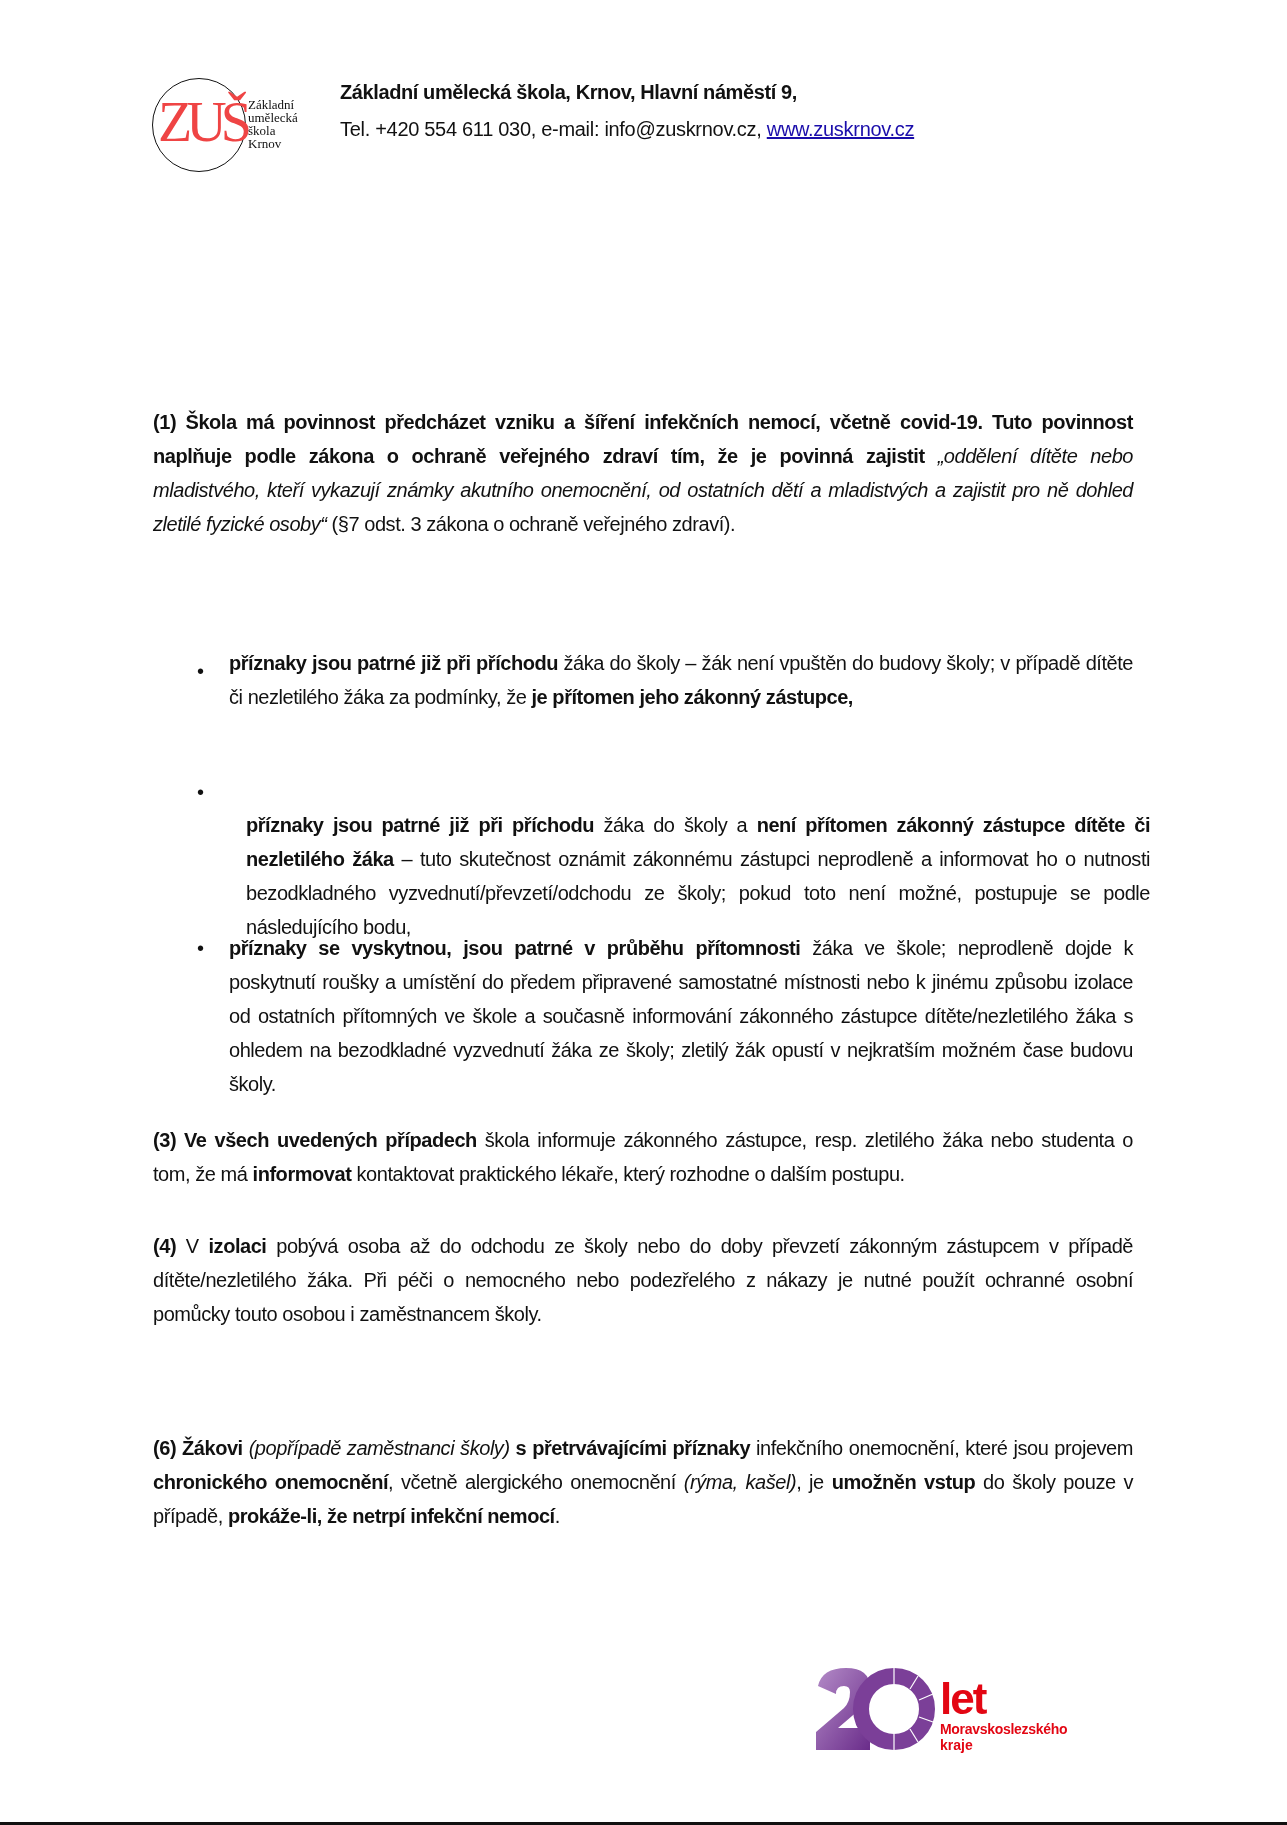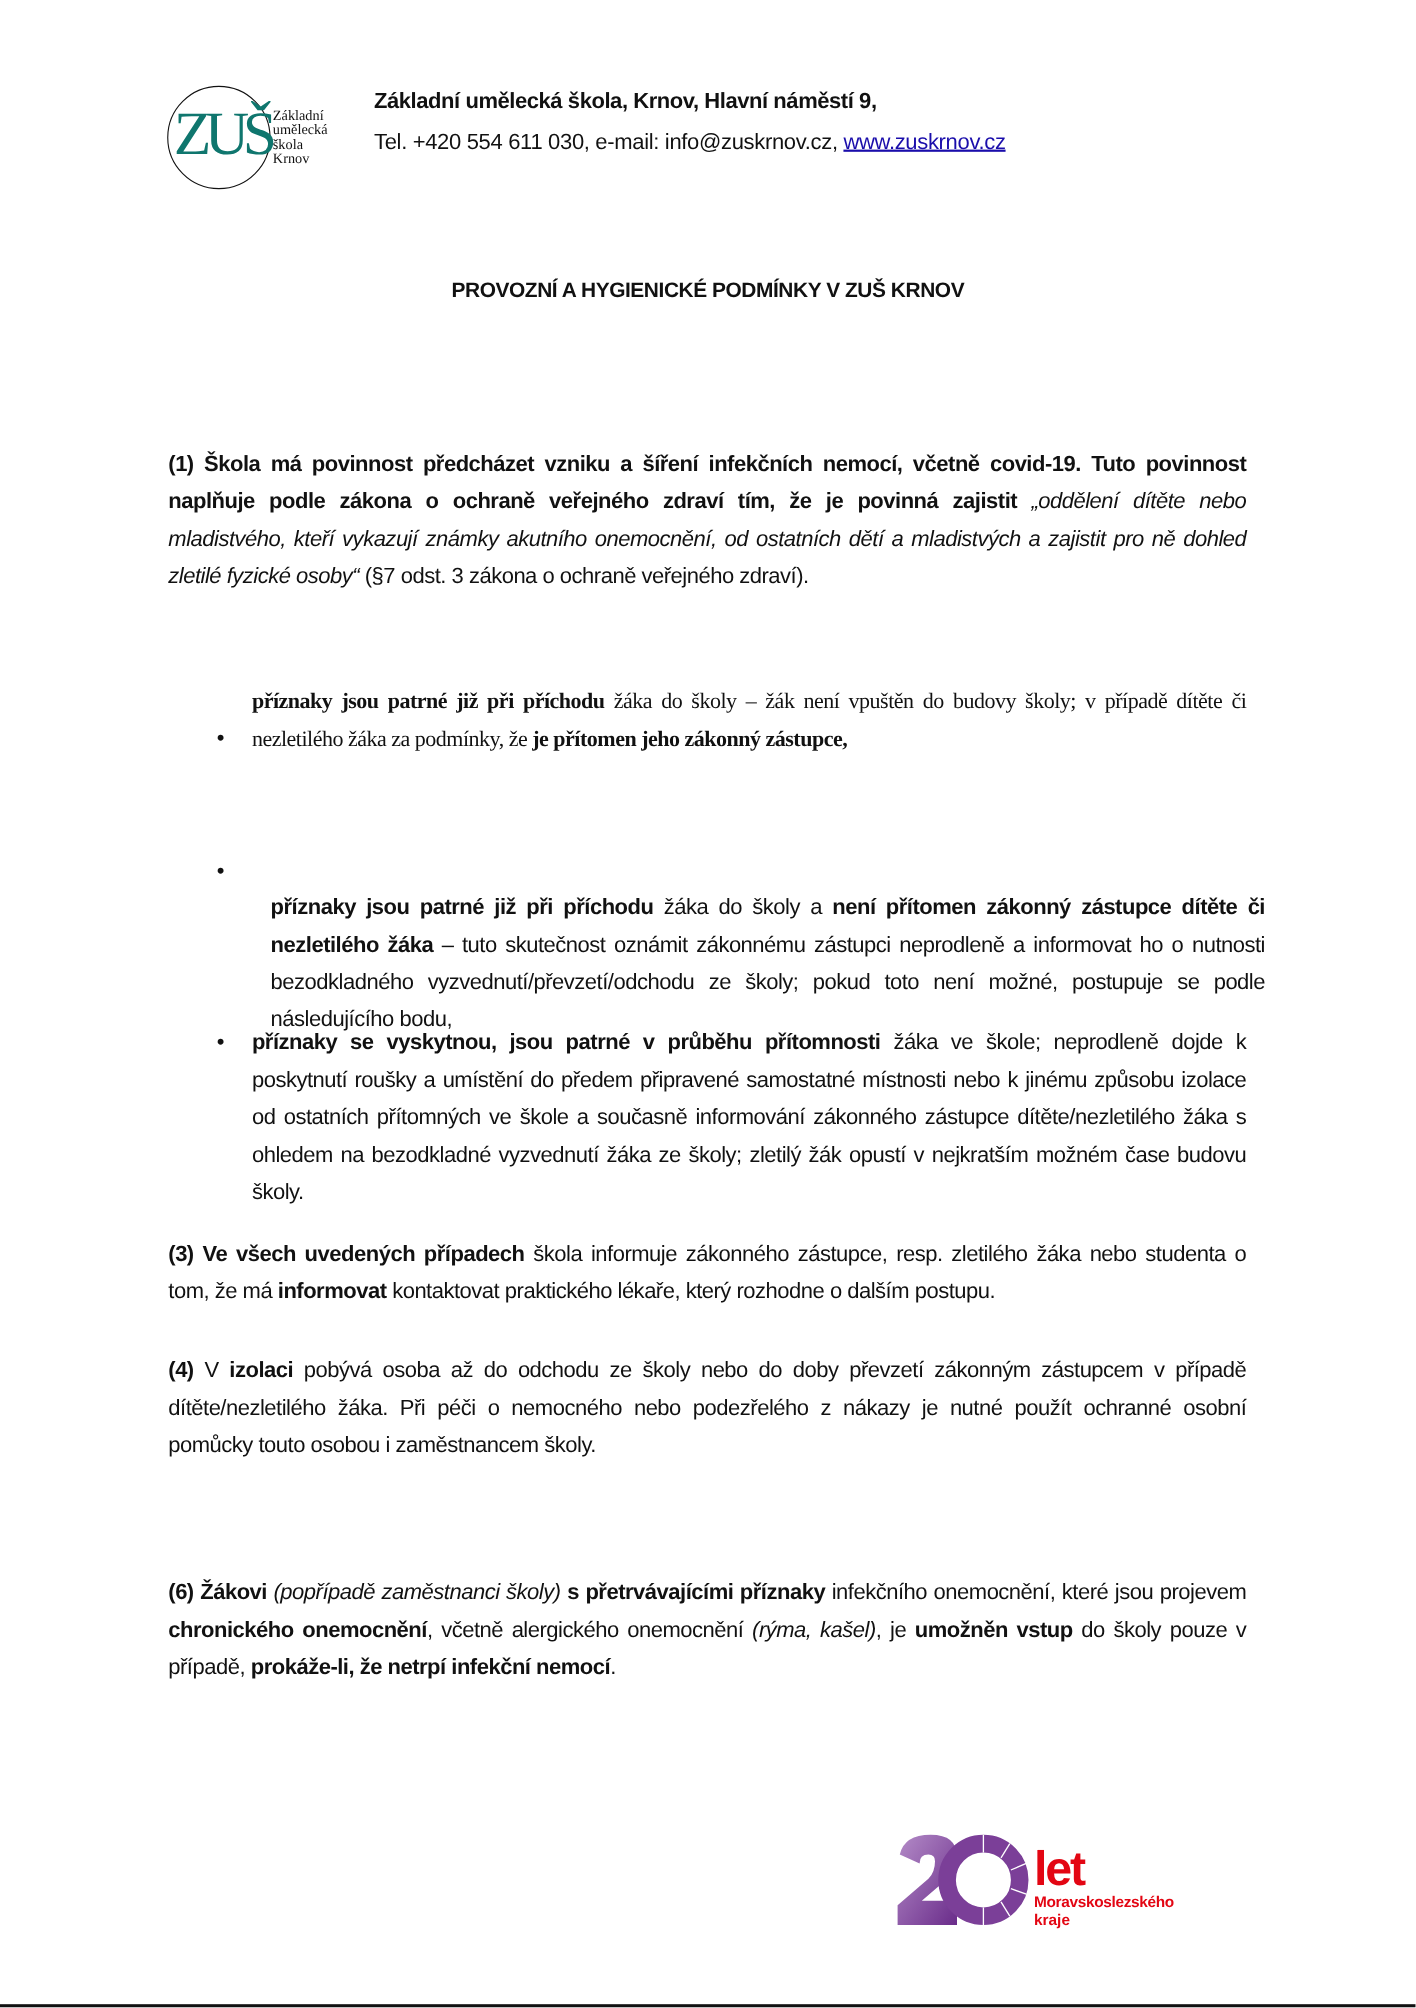--- a/index.html
+++ b/index.html
@@ -7,21 +7,21 @@
     width: 1287px; height: 1825px; position: relative; overflow: hidden;
     font-family: "Liberation Sans", "DejaVu Sans", sans-serif;
     color: #111111;
   }
   .page { position: absolute; left: 0; top: 0; width: 1287px; height: 1825px; background: #fff; }
   .bottom-rule { position: absolute; left: 0; right: 0; bottom: 0; height: 3px; background: #111; }
 
   
   .logo { position: absolute; left: 152px; top: 78px; width: 155px; height: 100px; }
   .logo-circle { position: absolute; left: 0; top: 0; width: 92px; height: 92px; border: 1.5px solid #111; border-radius: 50%; }
-  .logo-letters { position: absolute; left: 6px; top: 4px; font-family: "Liberation Serif", serif; font-size: 56px; line-height: 80px; letter-spacing: -6px; color: #0f766e; }
+  .logo-letters { position: absolute; left: 6px; top: 4px; font-family: "Liberation Serif", serif; font-size: 56px; line-height: 80px; letter-spacing: -6px; color: #ef4444; }
   .logo-text { position: absolute; left: 96px; top: 20px; font-family: "Liberation Serif", serif; font-size: 13px; line-height: 13px; color: #111; }
   .logo-text div { white-space: nowrap; }
 
   .hdr { position: absolute; left: 340px; top: 76px; font-size: 20px; }
   .hdr .l1, .hdr .l2 { font-weight: bold; line-height: 33px; letter-spacing: -0.4px; white-space: nowrap; }
   .hdr .l3 { margin-top: 5px; line-height: 30px; letter-spacing: -0.3px; white-space: nowrap; }
   .hdr a { color: #1a0dab; text-decoration: underline; }
 
   .title { position: absolute; left: 0; width: 1287px; text-align: center; font-weight: bold; font-size: 19px; letter-spacing: -0.4px; white-space: nowrap; }
   .t1 { top: 254px; }
@@ -51,27 +51,26 @@
       <div>škola</div>
       <div>Krnov</div>
     </div>
   </div>
 
   <div class="hdr">
     <div class="l1">Základní umělecká škola, Krnov, Hlavní náměstí 9,</div>
     <div class="l3"><span>Tel. +420 554 611 030, e-mail: info@zuskrnov.cz, </span><a>www.zuskrnov.cz</a></div>
   </div>
 
-  <div class="title t1">PROVOZNÍ A HYGIENICKÉ PODMÍNKY V ZUŠ KRNOV</div>
 
   <div class="para" style="top:405px;"><b>(1) Škola má povinnost předcházet vzniku a šíření infekčních nemocí, včetně covid-19. Tuto povinnost naplňuje podle zákona o ochraně veřejného zdraví tím, že je povinná zajistit</b> <i>„oddělení dítěte nebo mladistvého, kteří vykazují známky akutního onemocnění, od ostatních dětí a mladistvých a zajistit pro ně dohled zletilé fyzické osoby“</i><span> (§7 odst. 3 zákona o ochraně veřejného zdraví).</span></div>
 
 
   <div class="bullet-dot" style="top:654px;">•</div>
-  <div class="bullet" style="top:621px;font-family:Liberation Serif, serif;"><b>příznaky jsou patrné již při příchodu</b><span> žáka do školy – žák není vpuštěn do budovy školy; v případě dítěte či nezletilého žáka za podmínky, že </span><b>je přítomen jeho zákonný zástupce,</b></div>
+  <div class="bullet" style="top:646px;"><b>příznaky jsou patrné již při příchodu</b><span> žáka do školy – žák není vpuštěn do budovy školy; v případě dítěte či nezletilého žáka za podmínky, že </span><b>je přítomen jeho zákonný zástupce,</b></div>
 
   <div class="bullet-dot" style="top:775px;">•</div>
   <div class="bullet" style="top:808px;margin-left:17px;"><b>příznaky jsou patrné již při příchodu</b><span> žáka do školy a </span><b>není přítomen zákonný zástupce dítěte či nezletilého žáka</b><span> – tuto skutečnost oznámit zákonnému zástupci neprodleně a informovat ho o nutnosti bezodkladného vyzvednutí/převzetí/odchodu ze školy; pokud toto není možné, postupuje se podle následujícího bodu,</span></div>
 
   <div class="bullet-dot" style="top:931px;">•</div>
   <div class="bullet" style="top:931px;"><b>příznaky se vyskytnou, jsou patrné v průběhu přítomnosti</b><span> žáka ve škole; neprodleně dojde k poskytnutí roušky a umístění do předem připravené samostatné místnosti nebo k jinému způsobu izolace od ostatních přítomných ve škole a současně informování zákonného zástupce dítěte/nezletilého žáka s ohledem na bezodkladné vyzvednutí žáka ze školy; zletilý žák opustí v nejkratším možném čase budovu školy.</span></div>
 
   <div class="para" style="top:1123px;"><b>(3) Ve všech uvedených případech</b><span> škola informuje zákonného zástupce, resp. zletilého žáka nebo studenta o tom, že má </span><b>informovat</b><span> kontaktovat praktického lékaře, který rozhodne o dalším postupu.</span></div>
 
   <div class="para" style="top:1229px;"><b>(4)</b><span> V </span><b>izolaci</b><span> pobývá osoba až do odchodu ze školy nebo do doby převzetí zákonným zástupcem v případě dítěte/nezletilého žáka. Při péči o nemocného nebo podezřelého z nákazy je nutné použít ochranné osobní pomůcky touto osobou i zaměstnancem školy.</span></div>

